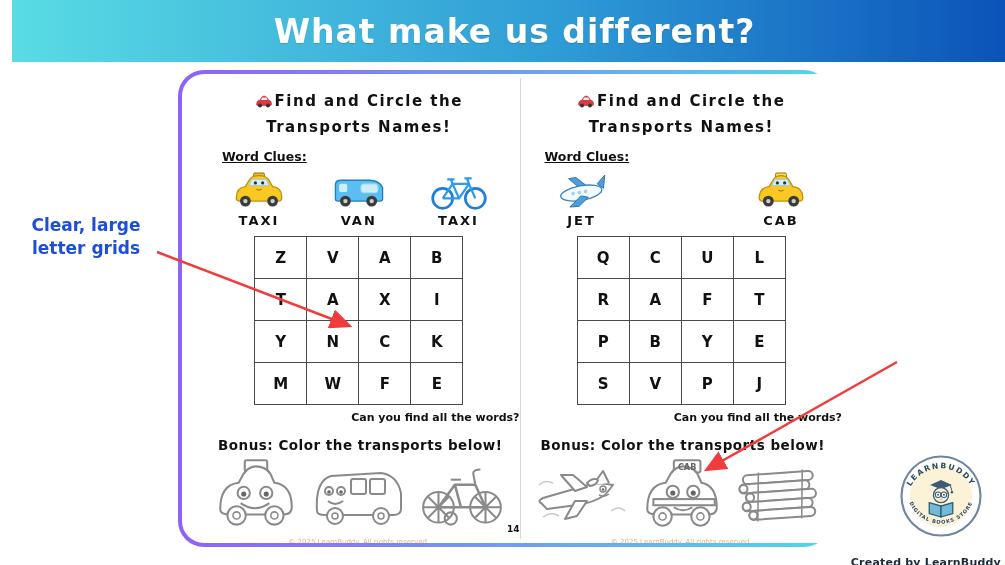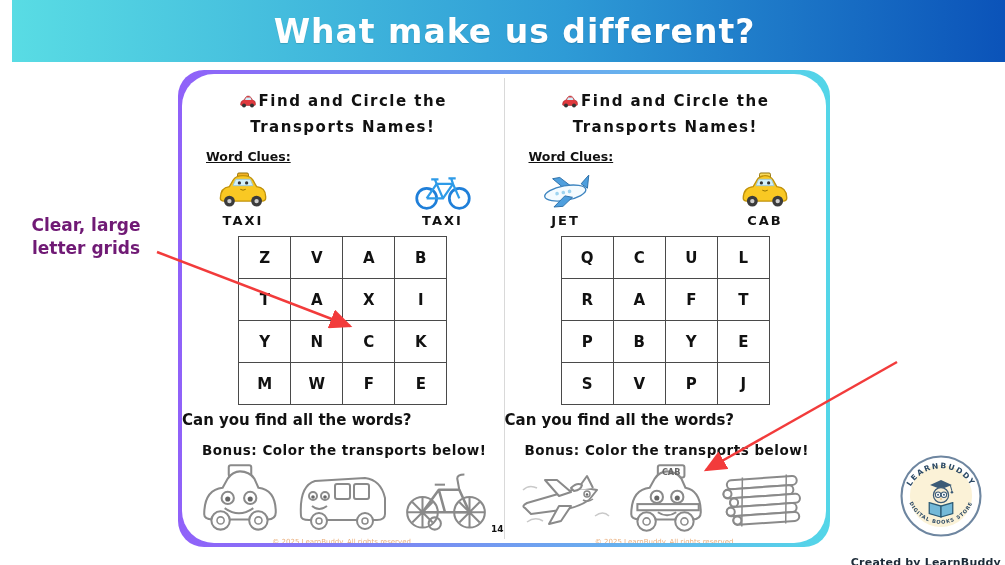--- a/index.html
+++ b/index.html
@@ -9,52 +9,52 @@
   
   .banner{position:absolute;left:12px;top:0;width:100%;height:62px;
           background:linear-gradient(90deg,#59DCE4 0%,#2E9BD6 55%,#0A51B8 100%);
           display:flex;align-items:center;justify-content:center;}
   .banner h1{margin:0;color:#fff;font-size:33px;font-weight:800;letter-spacing:1px;
              text-shadow:0 1px 1px rgba(0,0,0,.15);}
 
   
   .card{position:absolute;left:178px;top:70px;width:652px;height:477px;border-radius:26px;
         background:linear-gradient(90deg,#9061F9,#53D6E8);padding:4px;box-sizing:border-box;}
-  .card-inner{width:100%;height:100%;background:#fff;border-radius:32px;display:flex;overflow:hidden;}
+  .card-inner{width:100%;height:100%;background:#fff;border-radius:22px;display:flex;overflow:hidden;padding-left:16px;}
   .page{flex:1;position:relative;padding-top:12px;box-sizing:border-box;}
   .divider{width:1px;background:#d9d9d9;margin:4px 0;}
 
   .ws-title{text-align:center;font-weight:bold;font-size:15px;letter-spacing:1.5px;
             line-height:26px;color:#111;margin-top:2px;}
   .car-ico svg{vertical-align:-2px;margin-right:2px;}
 
   .word-clues{margin:9px 0 0 24px;font-size:12.5px;font-weight:bold;
               text-decoration:underline;color:#111;display:inline-block;}
   .wc-wrap{margin:0;}
 
   .clue-row{display:flex;justify-content:space-between;padding:0 26px;margin-top:5px;}
   .clue{display:flex;flex-direction:column;align-items:center;width:70px;}
   .clue-img{height:42px;display:flex;align-items:flex-end;justify-content:center;}
   .clue-label{font-size:13px;font-weight:bold;letter-spacing:2px;margin-top:1px;color:#111;}
 
   table.grid{border-collapse:collapse;margin:8px auto 0;}
   table.grid td{width:49px;height:39px;border:1px solid #4a4a4a;text-align:center;
                 font-size:15px;font-weight:bold;color:#111;}
 
-  .grid-caption{text-align:left;font-size:15px;font-weight:bold;margin-top:6px;color:#111;}
+  .grid-caption{text-align:right;font-size:11px;font-weight:bold;margin-top:6px;color:#111;}
   .bonus{margin:13px 0 0 20px;font-size:13.5px;font-weight:bold;color:#111;letter-spacing:.5px;}
   .color-row{display:flex;justify-content:space-between;align-items:center;
              padding:0 12px;margin-top:4px;height:80px;}
   .page-num{position:absolute;bottom:9px;left:0;width:100%;text-align:right;
             font-size:9px;font-weight:bold;color:#111;}
   .page-footer{position:absolute;bottom:-3px;left:0;width:100%;text-align:center;
                font-size:7px;color:#E49A5B;opacity:.8;white-space:nowrap;text-decoration:underline;}
 
   
-  .annotation{position:absolute;color:#701a75;font-weight:800;text-align:center;}
+  .annotation{position:absolute;color:#1d4ed8;font-weight:800;text-align:center;}
   .annotation-left{left:2px;top:214px;width:168px;font-size:17px;line-height:1.35;}
   .annotation-right{left:853px;top:238px;width:150px;font-size:16px;line-height:1.55;}
   .arrows{position:absolute;left:0;top:0;pointer-events:none;}
 
   
   .logo{position:absolute;left:899px;top:454px;}
   .credit{position:absolute;top:556px;right:4px;font-size:11px;font-weight:bold;
           color:#1d2b38;letter-spacing:.2px;}
 </style>
 </head>
@@ -94,20 +94,34 @@
                   <circle cx="28" cy="12" r="1.8" fill="#333"></circle>
                   <circle cx="36" cy="12" r="1.8" fill="#333"></circle>
                   <path d="M29 19 Q32 21 35 19" stroke="#8a6a00" fill="none"></path>
                   <circle cx="17" cy="32" r="6" fill="#3b3b3b"></circle>
                   <circle cx="17" cy="32" r="2.4" fill="#cfcfcf"></circle>
                   <circle cx="47" cy="32" r="6" fill="#3b3b3b"></circle>
                   <circle cx="47" cy="32" r="2.4" fill="#cfcfcf"></circle>
                 </svg>
               </span>
             <span class="clue-label">TAXI</span>
+          </div>
+          <div class="clue">
+            <span class="clue-img">
+                <svg width="58" height="40" viewBox="0 0 64 44">
+                  <path d="M6 30 L6 14 Q6 9 12 9 L44 9 Q54 9 58 17 L58 30 Q58 32 55 32 L9 32 Q6 32 6 30 Z" fill="#5ABEF5" stroke="#1F7FBF" stroke-width="1.5"></path>
+                  <rect x="34" y="13" width="19" height="10" rx="3" fill="#CDEFFC" stroke="#8FD0EE"></rect>
+                  <rect x="10" y="13" width="9" height="9" rx="2" fill="#CDEFFC"></rect>
+                  <circle cx="17" cy="32" r="6" fill="#3b3b3b"></circle>
+                  <circle cx="17" cy="32" r="2.4" fill="#cfcfcf"></circle>
+                  <circle cx="46" cy="32" r="6" fill="#3b3b3b"></circle>
+                  <circle cx="46" cy="32" r="2.4" fill="#cfcfcf"></circle>
+                </svg>
+              </span>
+            <span class="clue-label">VAN</span>
           </div>
           <div class="clue">
             <span class="clue-img">
                 <svg width="58" height="40" viewBox="0 0 64 44">
                   <circle cx="14" cy="29" r="11" fill="none" stroke="#1F7FD9" stroke-width="3"></circle>
                   <circle cx="50" cy="29" r="11" fill="none" stroke="#1F7FD9" stroke-width="3"></circle>
                   <path d="M14 29 L25 13 L43 13 L50 29 M25 13 L32 29 L14 29 M32 29 L43 13" fill="none" stroke="#2E9BE8" stroke-width="2.5" stroke-linejoin="round"></path>
                   <path d="M43 13 L41 7 M38 7 L46 7 M25 13 L23 8 M19 8 L27 8" stroke="#2E9BE8" stroke-width="2.5" fill="none"></path>
                 </svg>
               </span>

